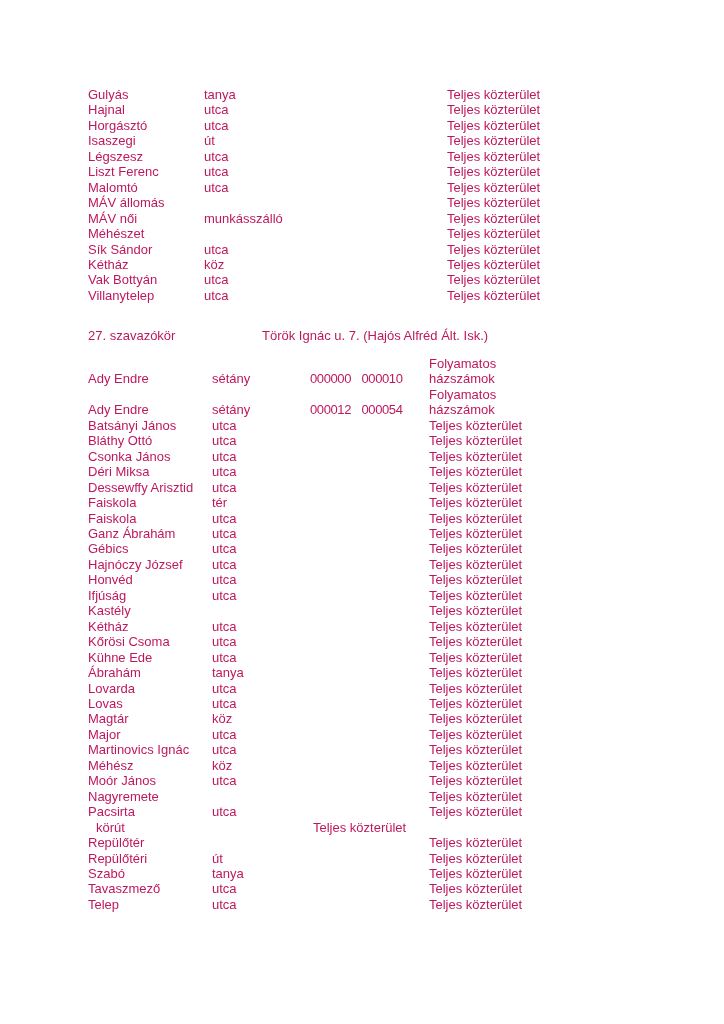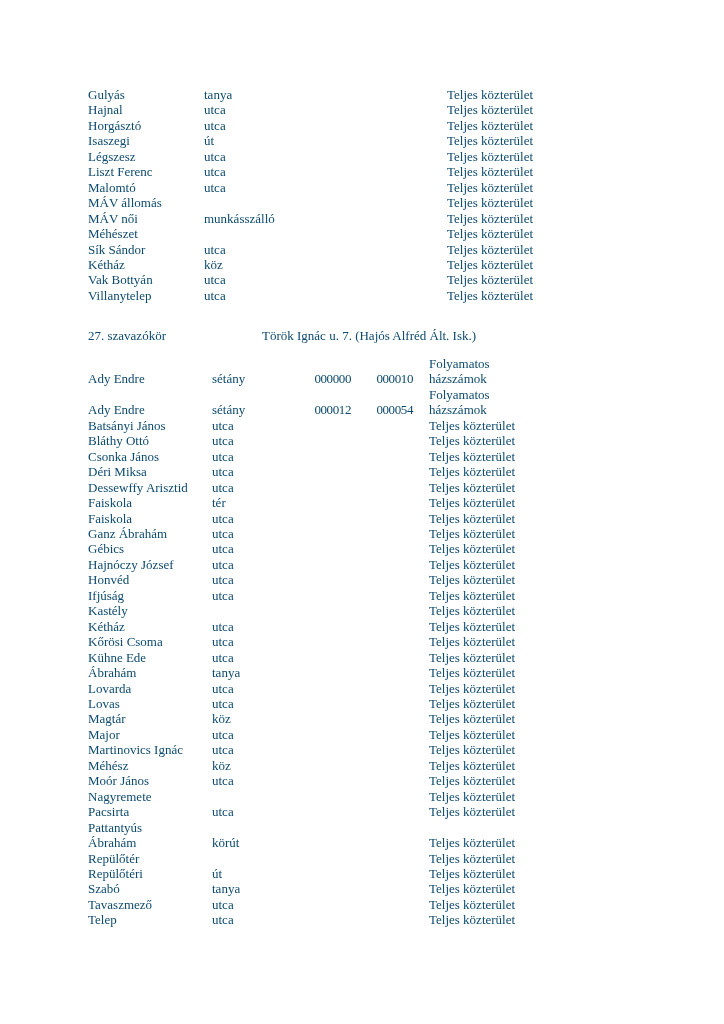--- a/index.html
+++ b/index.html
@@ -6,45 +6,45 @@
     margin: 0;
     padding: 0;
     background: #ffffff;
   }
   .page {
     position: relative;
     width: 656px;
     height: 1024px;
     background: #ffffff;
     overflow: hidden;
-    font-family: Liberation Serif, serif;
+    font-family: Liberation Sans, sans-serif;
     font-size: 13px;
     line-height: 15.45px;
-    color: #0c4a6e;
+    color: #be185d;
   }
   .street-table {
     position: absolute;
     left: 88px;
   }
   #table-prev      { top: 87px;  }
   #table-district  { top: 356px; }
 
   .row {
     display: flex;
     align-items: flex-end;   
   }
   .cell {
     white-space: pre;        
     flex-shrink: 0;
   }
   .c-name  { width: 116px; }
   #table-prev     .c-type { width: 227px; }
   #table-district .c-type { width: 86px; margin-left: 8px;  }
   .c-from  { width: 53px; text-align: right; letter-spacing: -0.4px; }
-  .c-to    { width: 62px; text-align: right; letter-spacing: -0.4px; }
+  .c-to    { width: 62px; text-align: center; letter-spacing: -0.4px; }
   .c-scope { margin-left: 16px; width: 120px; }
 
   .district-header {
     position: absolute;
     left: 88px;
     top: 328px;
     display: flex;
     font-size: 13px;
     line-height: 16px;
   }
@@ -327,22 +327,20 @@
         <div class="cell c-scope">Teljes közterület</div>
       </div>
       <div class="row">
         <div class="cell c-name">Pacsirta</div>
         <div class="cell c-type">utca</div>
         <div class="cell c-from"></div>
         <div class="cell c-to"></div>
         <div class="cell c-scope">Teljes közterület</div>
       </div>
       <div class="row">
-        <div class="cell c-name">Pattantyús
-Ábrahám</div>
         <div class="cell c-type">körút</div>
         <div class="cell c-from"></div>
         <div class="cell c-to"></div>
         <div class="cell c-scope">Teljes közterület</div>
       </div>
       <div class="row">
         <div class="cell c-name">Repülőtér</div>
         <div class="cell c-type"></div>
         <div class="cell c-from"></div>
         <div class="cell c-to"></div>

